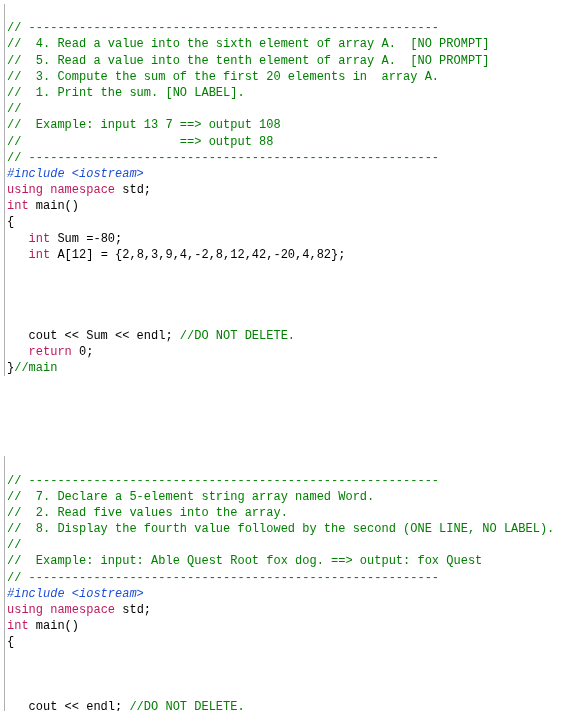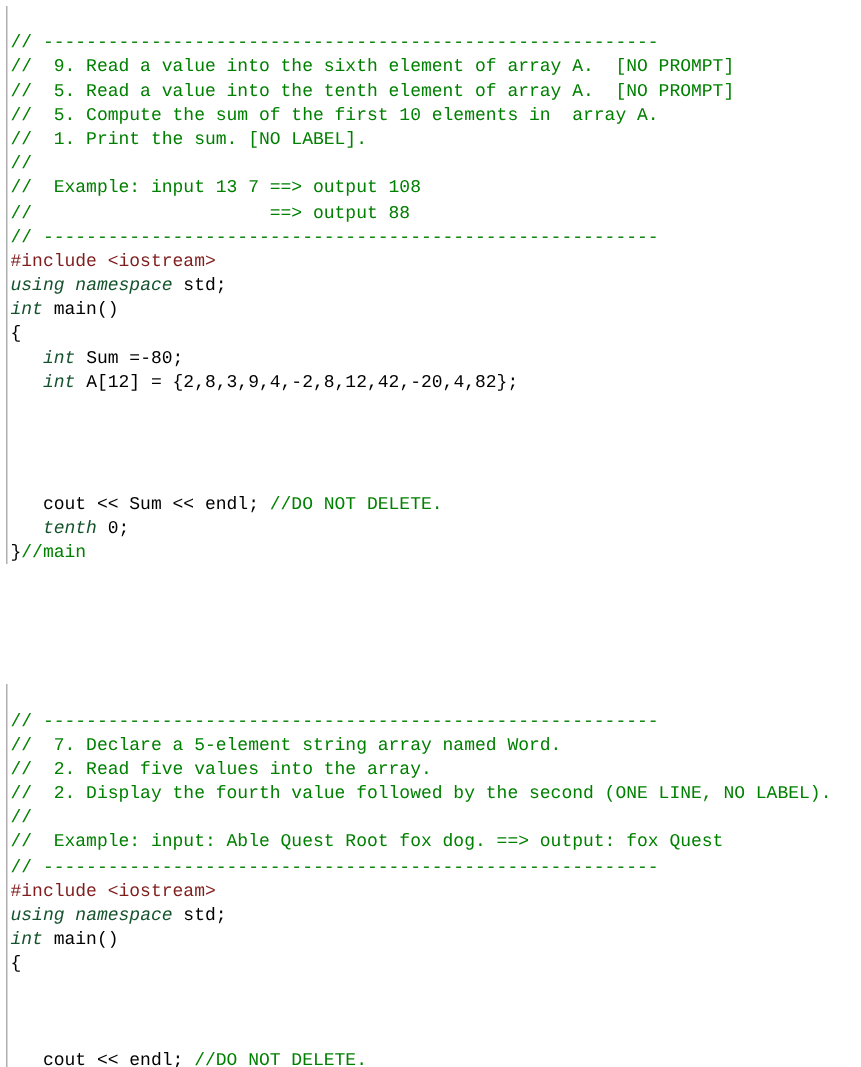--- a/index.html
+++ b/index.html
@@ -15,65 +15,65 @@
     }
     .code-block {
       white-space: pre;
       border-left: 1px solid #b0b0b0;
       padding-left: 2px;
     }
     .comment {
       color: #008000;
     }
     .include {
-      color: #7f1d1d;
+      color: #1d4ed8;
+      font-style: italic;
     }
     .keyword {
-      color: #14532d;
-      font-style: italic;
+      color: #be185d;
     }
     .gap {
       height: 80px;
     }
   </style>
 </head>
 <body>
 
 <div class="code-block">
 <span class="comment">// ---------------------------------------------------------</span>
-<span class="comment">//  9. Read a value into the sixth element of array A.  [NO PROMPT]</span>
+<span class="comment">//  4. Read a value into the sixth element of array A.  [NO PROMPT]</span>
 <span class="comment">//  5. Read a value into the tenth element of array A.  [NO PROMPT]</span>
-<span class="comment">//  5. Compute the sum of the first 10 elements in  array A.</span>
+<span class="comment">//  3. Compute the sum of the first 20 elements in  array A.</span>
 <span class="comment">//  1. Print the sum. [NO LABEL].</span>
 <span class="comment">//</span>
 <span class="comment">//  Example: input 13 7 ==&gt; output 108</span>
 <span class="comment">//                      ==&gt; output 88</span>
 <span class="comment">// ---------------------------------------------------------</span>
 <span class="include">#include &lt;iostream&gt;</span>
 <span><span class="keyword">using</span><span class="keyword"> namespace</span><span> std;</span></span>
 <span><span class="keyword">int</span><span> main()</span></span>
 <span>{</span>
 <span><span class="keyword">   int</span><span> Sum =-80;</span></span>
 <span><span class="keyword">   int</span><span> A[12] = {2,8,3,9,4,-2,8,12,42,-20,4,82};</span></span>
 
 
 
 
 <span><span>   cout &lt;&lt; Sum &lt;&lt; endl; </span><span class="comment">//DO NOT DELETE.</span></span>
-<span><span class="keyword">   tenth</span><span> 0;</span></span>
+<span><span class="keyword">   return</span><span> 0;</span></span>
 <span><span>}</span><span class="comment">//main</span></span>
 </div>
 
 <div class="gap"></div>
 
 <div class="code-block">
 <span class="comment">// ---------------------------------------------------------</span>
 <span class="comment">//  7. Declare a 5-element string array named Word.</span>
 <span class="comment">//  2. Read five values into the array.</span>
-<span class="comment">//  2. Display the fourth value followed by the second (ONE LINE, NO LABEL).</span>
+<span class="comment">//  8. Display the fourth value followed by the second (ONE LINE, NO LABEL).</span>
 <span class="comment">//</span>
 <span class="comment">//  Example: input: Able Quest Root fox dog. ==&gt; output: fox Quest</span>
 <span class="comment">// ---------------------------------------------------------</span>
 <span class="include">#include &lt;iostream&gt;</span>
 <span><span class="keyword">using</span><span class="keyword"> namespace</span><span> std;</span></span>
 <span><span class="keyword">int</span><span> main()</span></span>
 <span>{</span>
 
 
 

